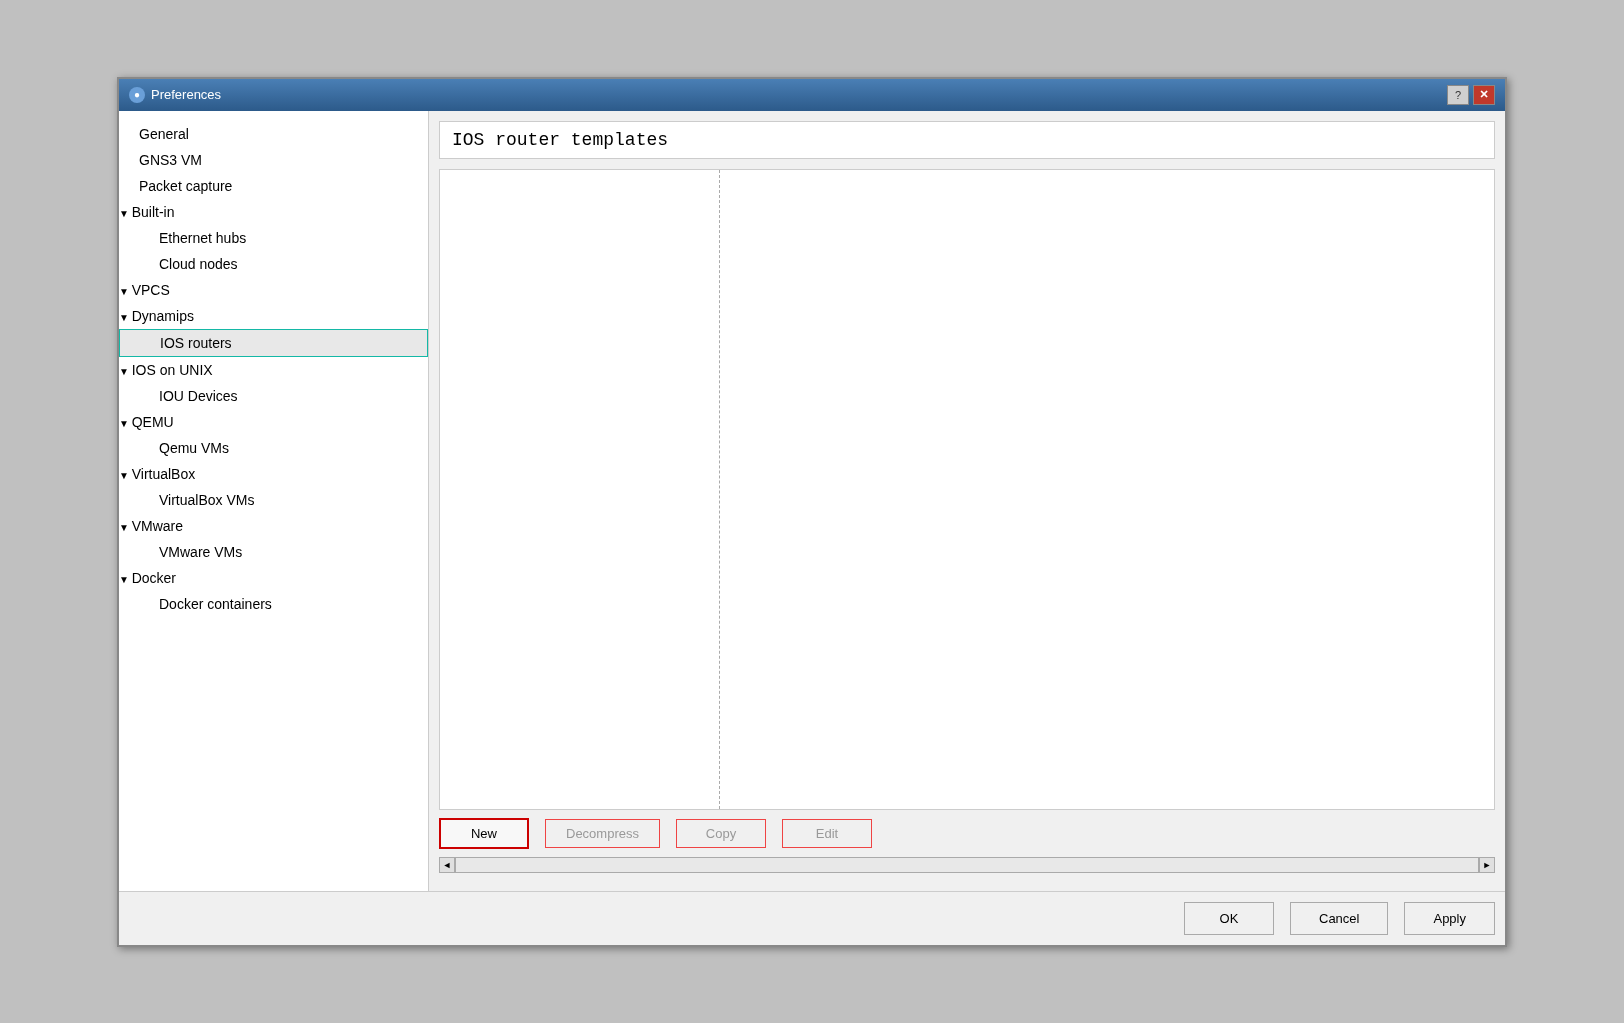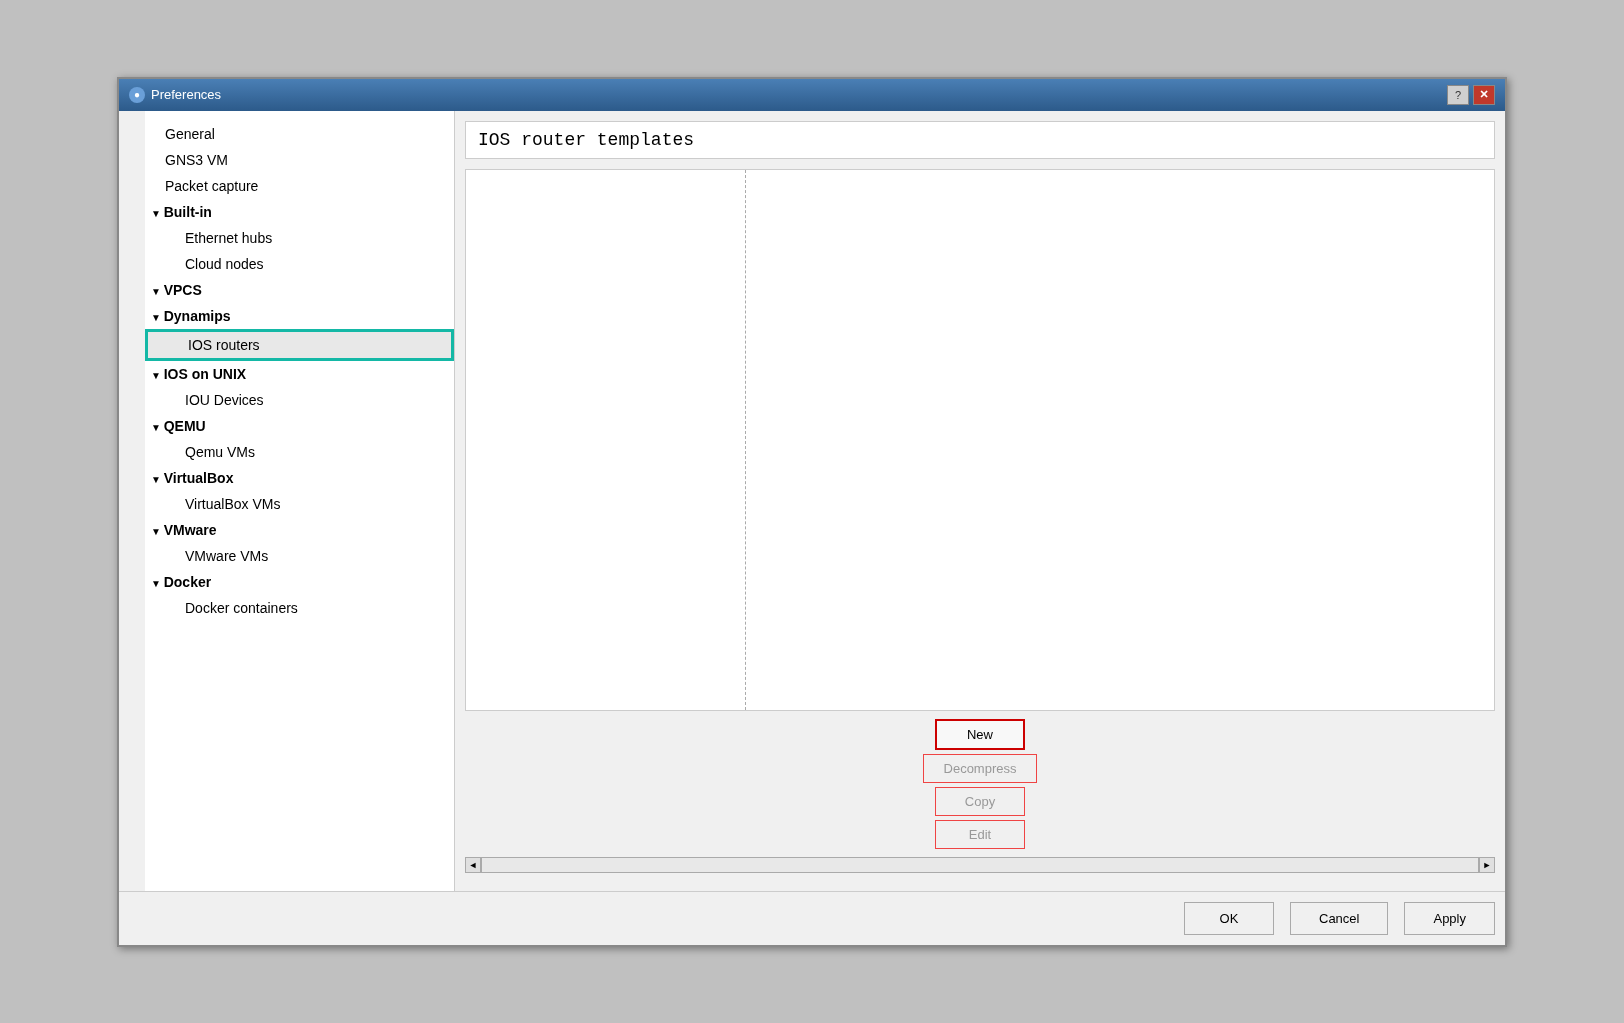--- a/index.html
+++ b/index.html
@@ -90,52 +90,51 @@
     }
 
     .title-btn.help {
       background: #d0d0d0;
     }
 
     .window-body {
       display: flex;
       flex: 1;
       overflow: hidden;
-      margin-left: 26px;
     }
 
     .sidebar {
       width: 310px;
       background: white;
       border-right: 1px solid #ccc;
       overflow-y: auto;
       padding: 10px 0;
       flex-shrink: 0;
     }
 
     .sidebar-item {
       padding: 5px 15px 5px 20px;
       cursor: pointer;
       font-size: 14px;
       color: #000;
       white-space: nowrap;
     }
 
     .sidebar-item.group-header {
-      font-weight: bold;
-      padding-left: 6px;
+      font-weight: normal;
+      padding-left: 0;
     }
 
     .sidebar-item.child {
       padding-left: 40px;
     }
 
     .sidebar-item.selected {
       background: #e8e8e8;
-      border: 3px solid #14b8a6;
+      border: 1px solid #14b8a6;
     }
 
     .sidebar-item.has-arrow::before {
       content: "▼ ";
       font-size: 10px;
     }
 
     .main-content {
       flex: 1;
       display: flex;
@@ -172,24 +171,23 @@
       background: white;
     }
 
     .template-right {
       flex: 1;
       background: white;
     }
 
     .button-row {
       display: flex;
-      gap: 4px;
+      gap: 16px;
       margin-bottom: 8px;
       align-items: center;
-      flex-direction: column;
     }
 
     .btn {
       padding: 6px 20px;
       background: #f0f0f0;
       border: 1px solid #ef4444;
       cursor: pointer;
       font-size: 13px;
       color: #000;
       min-width: 90px;

